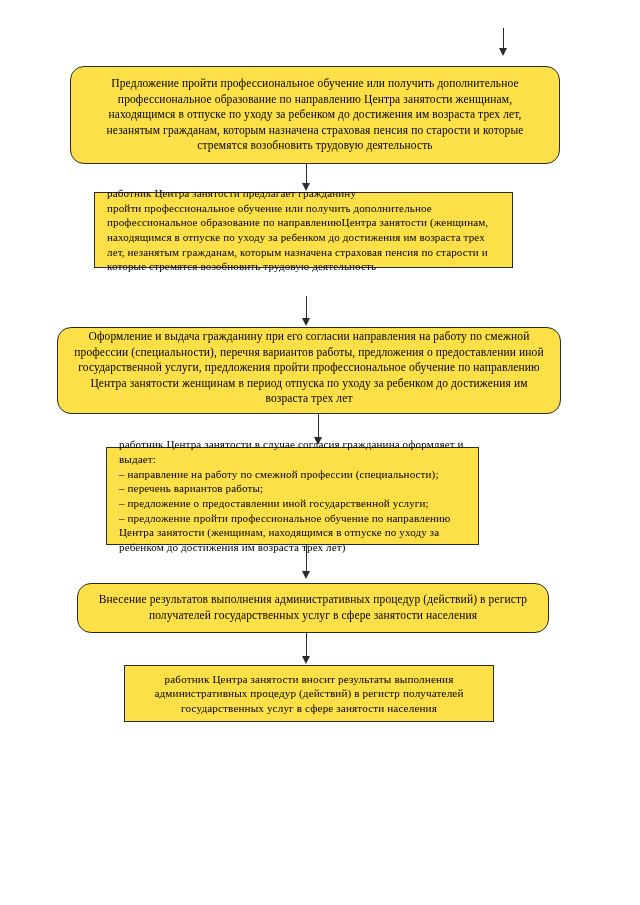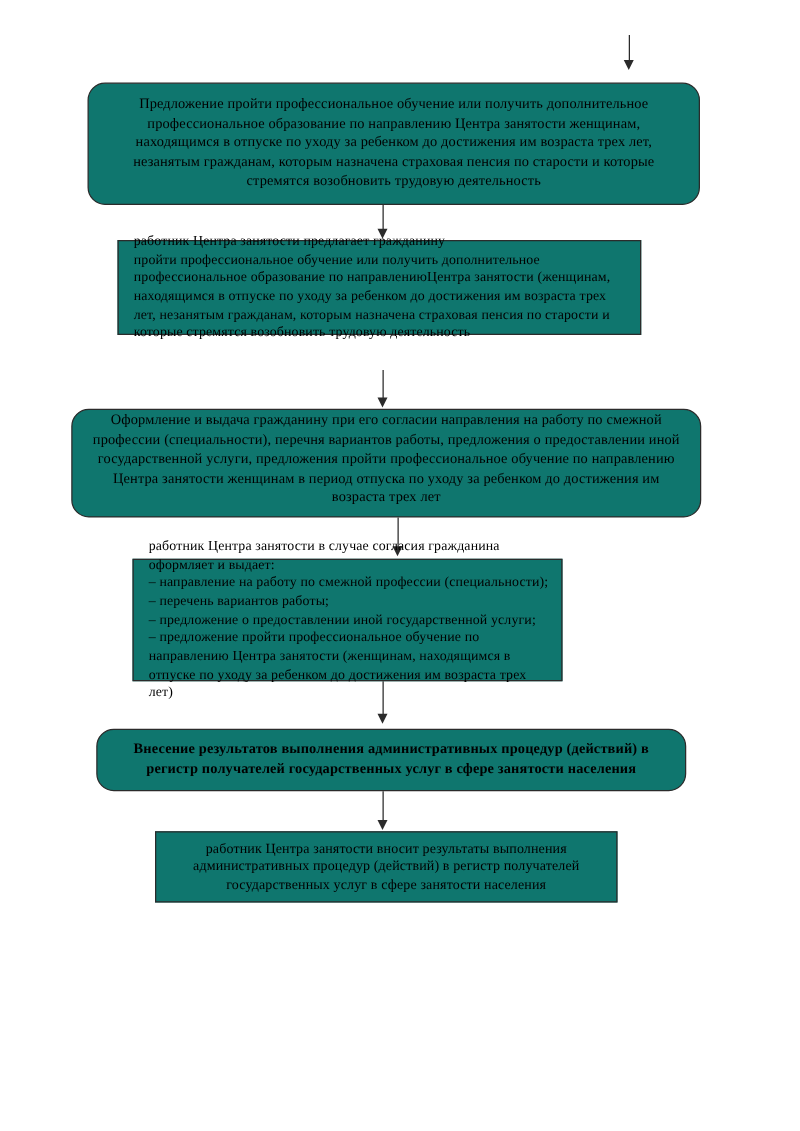--- a/index.html
+++ b/index.html
@@ -21,21 +21,21 @@
     left: 0; top: 0;
     width: 640px;
     height: 905px;
   }
 
   
   .node {
     position: absolute;
     box-sizing: border-box;
     border: 1px solid #2b2b2b;
-    background: #0f766e;
+    background: #fde047;
     display: flex;
     flex-direction: column;
     justify-content: center;
   }
   .node.rounded {
     border-radius: 14px;
   }
   .node .txt {
     display: block;
     font-size: 11.4px;
@@ -43,22 +43,22 @@
     white-space: pre-line;
     letter-spacing: 0.01em;
   }
   .node.center .txt { text-align: center; }
   .node.left   .txt { text-align: left; }
 
   
   #node-1 { left: 70px;  top: 66px;  width: 490px; height: 98px;  padding: 6px 16px; }
   #node-2 { left: 94px;  top: 192px; width: 419px; height: 76px; padding: 7px 10px 7px 12px; }
   #node-3 { left: 57px;  top: 327px; width: 504px; height: 87px;  padding: 6px 16px; justify-content: flex-end; }
-  #node-4 { left: 106px; top: 447px; width: 344px; height: 98px;  padding: 7px 10px 7px 12px; align-items: flex-end; }
-  #node-5 { left: 77px;  top: 583px; width: 472px; height: 50px;  padding: 5px 16px; font-weight: bold; }
+  #node-4 { left: 106px; top: 447px; width: 373px; height: 98px;  padding: 7px 10px 7px 12px; align-items: flex-end; }
+  #node-5 { left: 77px;  top: 583px; width: 472px; height: 50px;  padding: 5px 16px; }
   #node-6 { left: 124px; top: 665px; width: 370px; height: 57px;  padding: 6px 12px; }
 
   #node-1 .txt, #node-3 .txt, #node-5 .txt { font-size: 11.5px; line-height: 15.6px; }
   #node-6 .txt { font-size: 11.2px; line-height: 14.6px; }
   #node-2 .txt, #node-4 .txt { font-size: 11.1px; line-height: 14.7px; }
 
   
   .conn {
     position: absolute;
     width: 1px;

